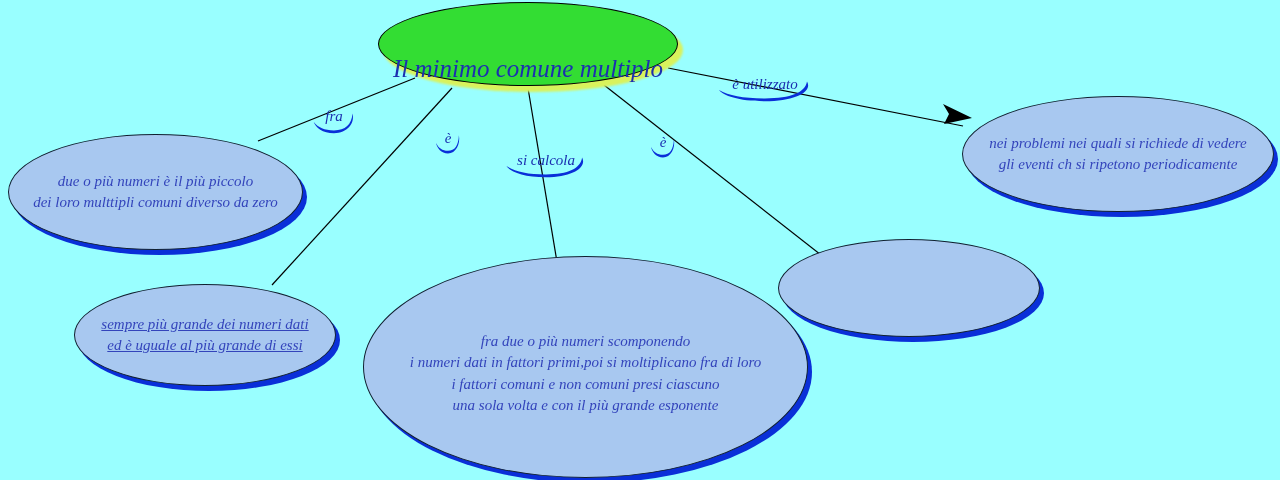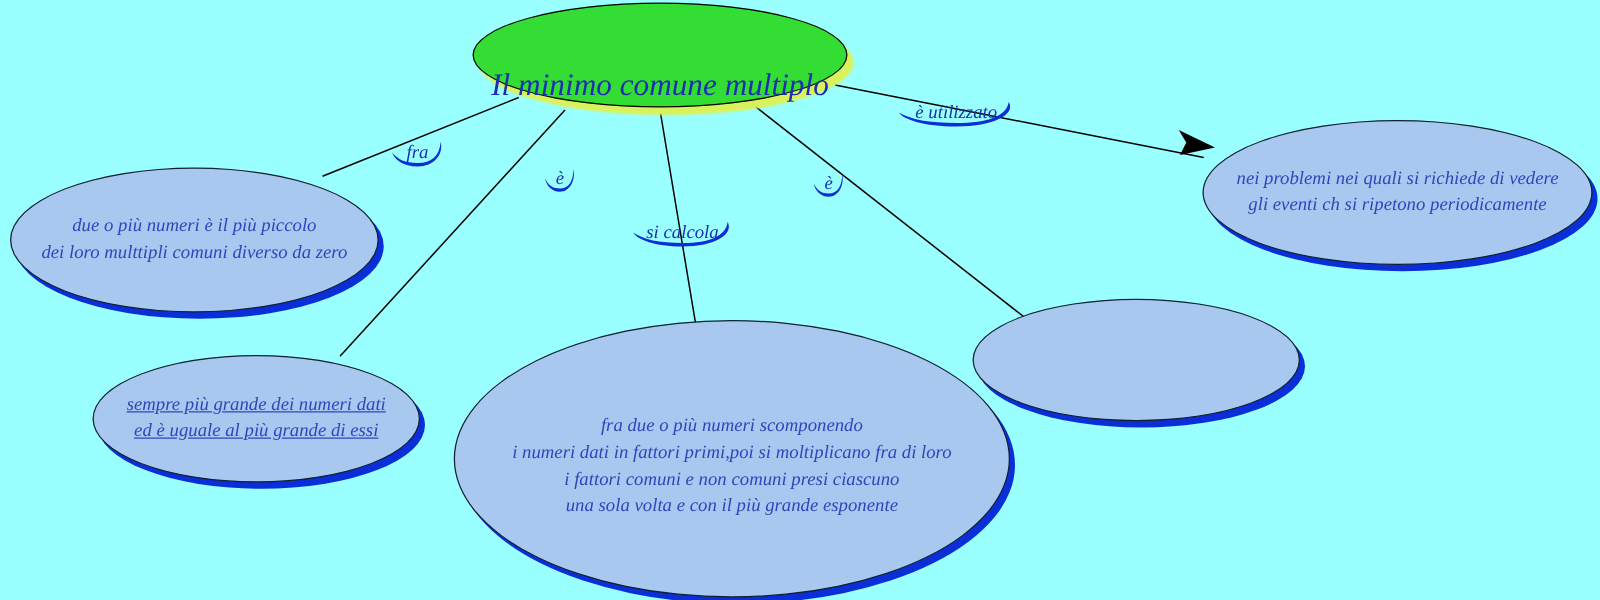--- a/index.html
+++ b/index.html
@@ -89,21 +89,21 @@
   }
   .node-green .txt {
     color: #1B2FB0;
     font-size: 25px;
   }
   
   .edge-label {
     position: absolute;
     z-index: 6;
     display: flex;
-    align-items: center;
+    align-items: flex-start;
     justify-content: center;
   }
   .edge-label .crescent {
     position: absolute;
     left: 0;
     top: 0;
     width: 100%;
     height: 100%;
     z-index: 1;
   }
@@ -178,21 +178,21 @@
           <path d="M92,8 C98,22 80,36 50,36 C24,36 8,28 4,20 C14,28 28,32 50,32 C76,32 90,24 92,8 Z" fill="#0A2FD8"></path>
         </svg>
         <div class="ltxt" style="font-size: 15px;">fra</div>
       </div>
       <div class="edge-label" style="left: 435px; top: 130px; width: 26px; height: 26px;">
         <svg class="crescent" viewBox="0 0 100 40" preserveAspectRatio="none">
           <path d="M92,8 C98,22 80,36 50,36 C24,36 8,28 4,20 C14,28 28,32 50,32 C76,32 90,24 92,8 Z" fill="#0A2FD8"></path>
         </svg>
         <div class="ltxt" style="font-size: 15px;">è</div>
       </div>
-      <div class="edge-label" style="left: 503px; top: 172px; width: 86px; height: 28px;">
+      <div class="edge-label" style="left: 503px; top: 152px; width: 86px; height: 28px;">
         <svg class="crescent" viewBox="0 0 100 40" preserveAspectRatio="none">
           <path d="M92,8 C98,22 80,36 50,36 C24,36 8,28 4,20 C14,28 28,32 50,32 C76,32 90,24 92,8 Z" fill="#0A2FD8"></path>
         </svg>
         <div class="ltxt" style="font-size: 15px;">si calcola</div>
       </div>
       <div class="edge-label" style="left: 650px; top: 134px; width: 26px; height: 26px;">
         <svg class="crescent" viewBox="0 0 100 40" preserveAspectRatio="none">
           <path d="M92,8 C98,22 80,36 50,36 C24,36 8,28 4,20 C14,28 28,32 50,32 C76,32 90,24 92,8 Z" fill="#0A2FD8"></path>
         </svg>
         <div class="ltxt" style="font-size: 15px;">è</div>

